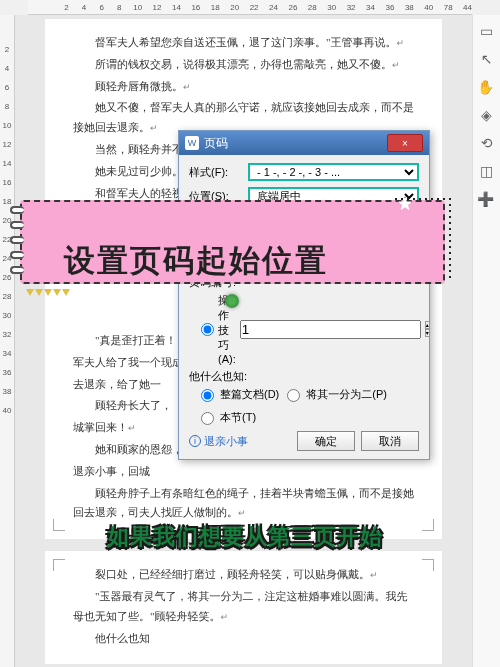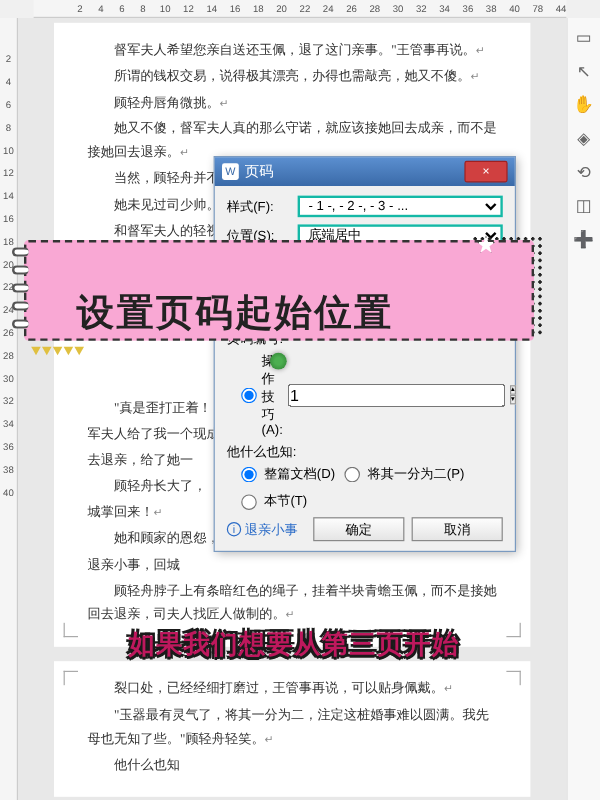--- a/index.html
+++ b/index.html
@@ -106,21 +106,21 @@
     width: 14px; height: 14px;
     background: radial-gradient(circle, #4caf50 30%, #2e7d32 100%);
     border-radius: 50%;
     position: absolute;
     box-shadow: 0 0 4px rgba(0,0,0,0.4);
   }
   .btn-row { display: flex; align-items: center; gap: 6px; margin-top: 6px; }
   .tip-link { color: #2a6bc7; display: flex; align-items: center; gap: 3px; flex:1; }
   .tip-link .i { width: 12px; height: 12px; border: 1px solid #2a6bc7; border-radius: 50%; font-size: 9px; line-height: 10px; text-align: center; }
   .dlg-btn {
-    width: 76px; height: 20px;
+    width: 58px; height: 20px;
     border: 1px solid #888;
     background: linear-gradient(#fdfdfd,#e5e5e5);
     font-size: 11px;
     cursor: pointer;
   }
 
   
   .banner {
     position: absolute;
     top: 200px; left: 20px; right: 55px;
@@ -168,21 +168,21 @@
   
   .caption {
     position: absolute;
     left: 40px; right: 50px;
     bottom: 115px;
     text-align: center;
   }
   .caption span {
     font-size: 22px;
     font-weight: 700;
-    color: #be185d;
+    color: #15803d;
     text-shadow: -2px -2px 0 #1a1a1a, 2px -2px 0 #1a1a1a, -2px 2px 0 #1a1a1a, 2px 2px 0 #1a1a1a, 0 3px 0 #1a1a1a;
     letter-spacing: 1px;
   }
 </style>
 </head>
 <body>
 
 <div class="ruler-h">
     <span>2</span>
     <span>4</span>
@@ -259,21 +259,21 @@
     <p class="para-mark" style="text-indent:0">城掌回来！</p>
     <p>她和顾家的恩怨，</p>
     <p style="text-indent:0">退亲小事，回城</p>
     <p class="para-mark">顾轻舟脖子上有条暗红色的绳子，挂着半块青蟾玉佩，而不是接她回去退亲，司夫人找匠人做制的。</p>
     <div class="page-corner-bl"></div>
       <div class="page-corner-br"></div>
   </div>
   <div class="page">
     <div class="page-corner-tl"></div>
       <div class="page-corner-tr"></div>
-    <p class="para-mark">裂口处，已经经细打磨过，王管事再说，可以贴身佩戴。</p>
+    <p class="para-mark">裂口处，已经经细打磨过，顾轻舟轻笑，可以贴身佩戴。</p>
     <p class="para-mark">"玉器最有灵气了，将其一分为二，注定这桩婚事难以圆满。我先母也无知了些。"顾轻舟轻笑。</p>
     <p>他什么也知</p>
   </div>
 </div>
 
 <div class="dialog">
   <div class="titlebar">
     <div class="title-icon">W</div>
     <span>页码</span>
     <div class="spacer"></div>

